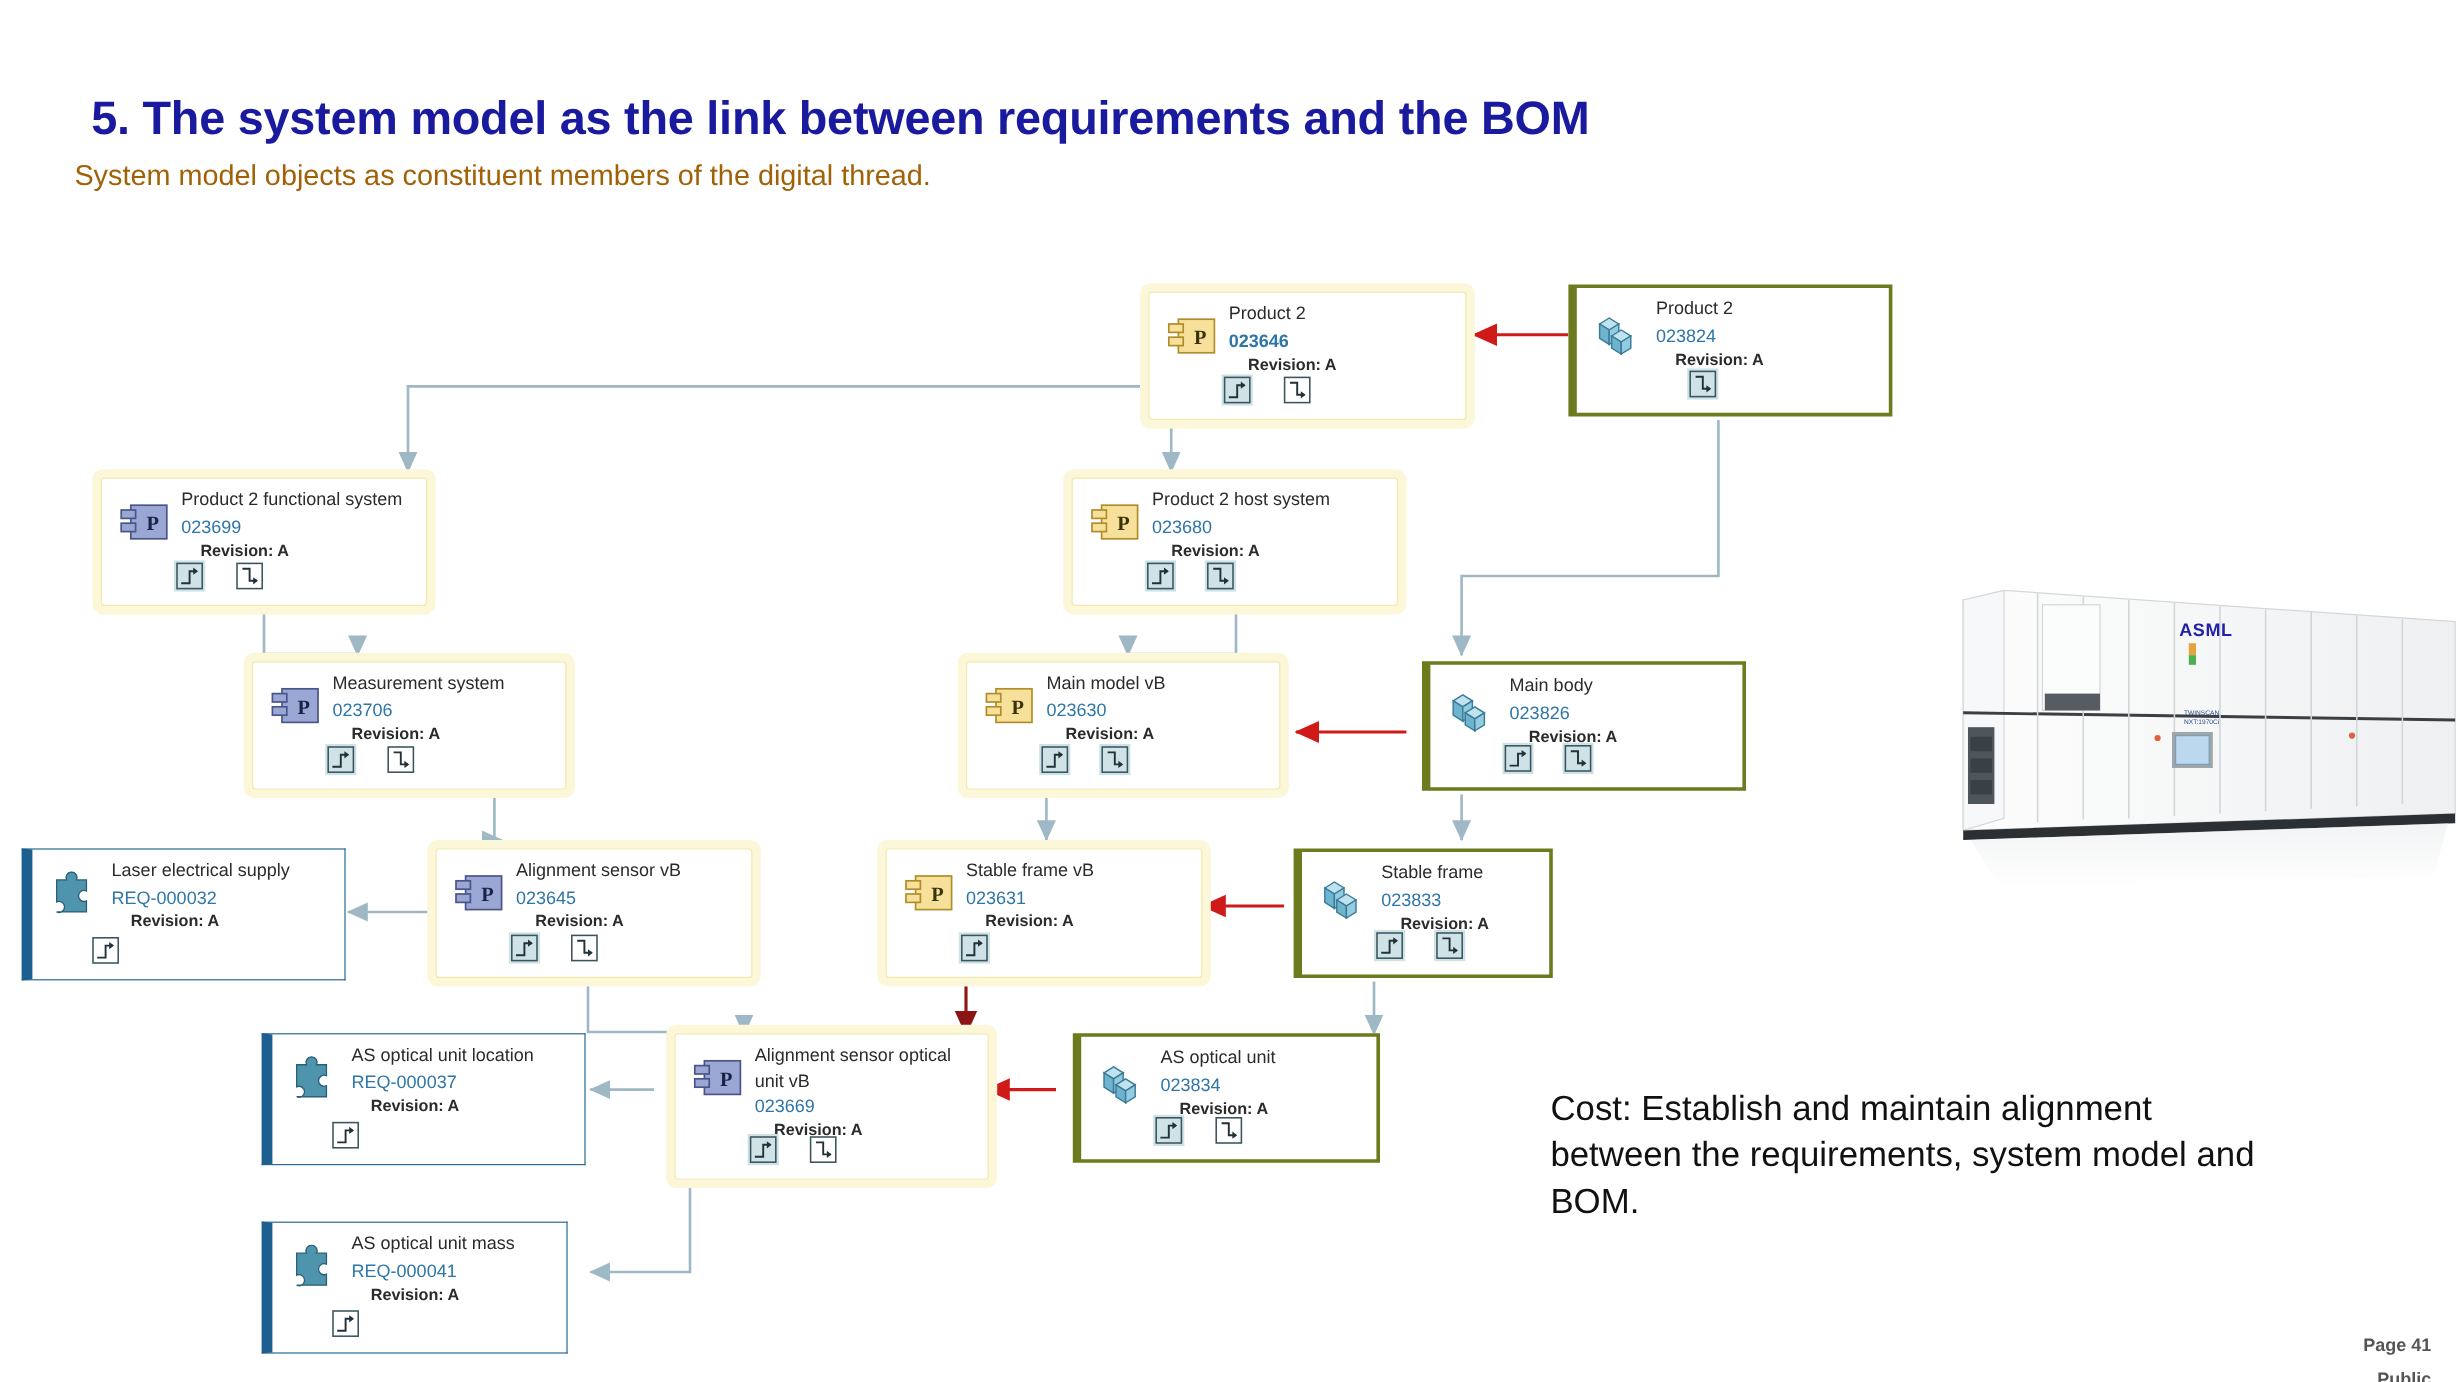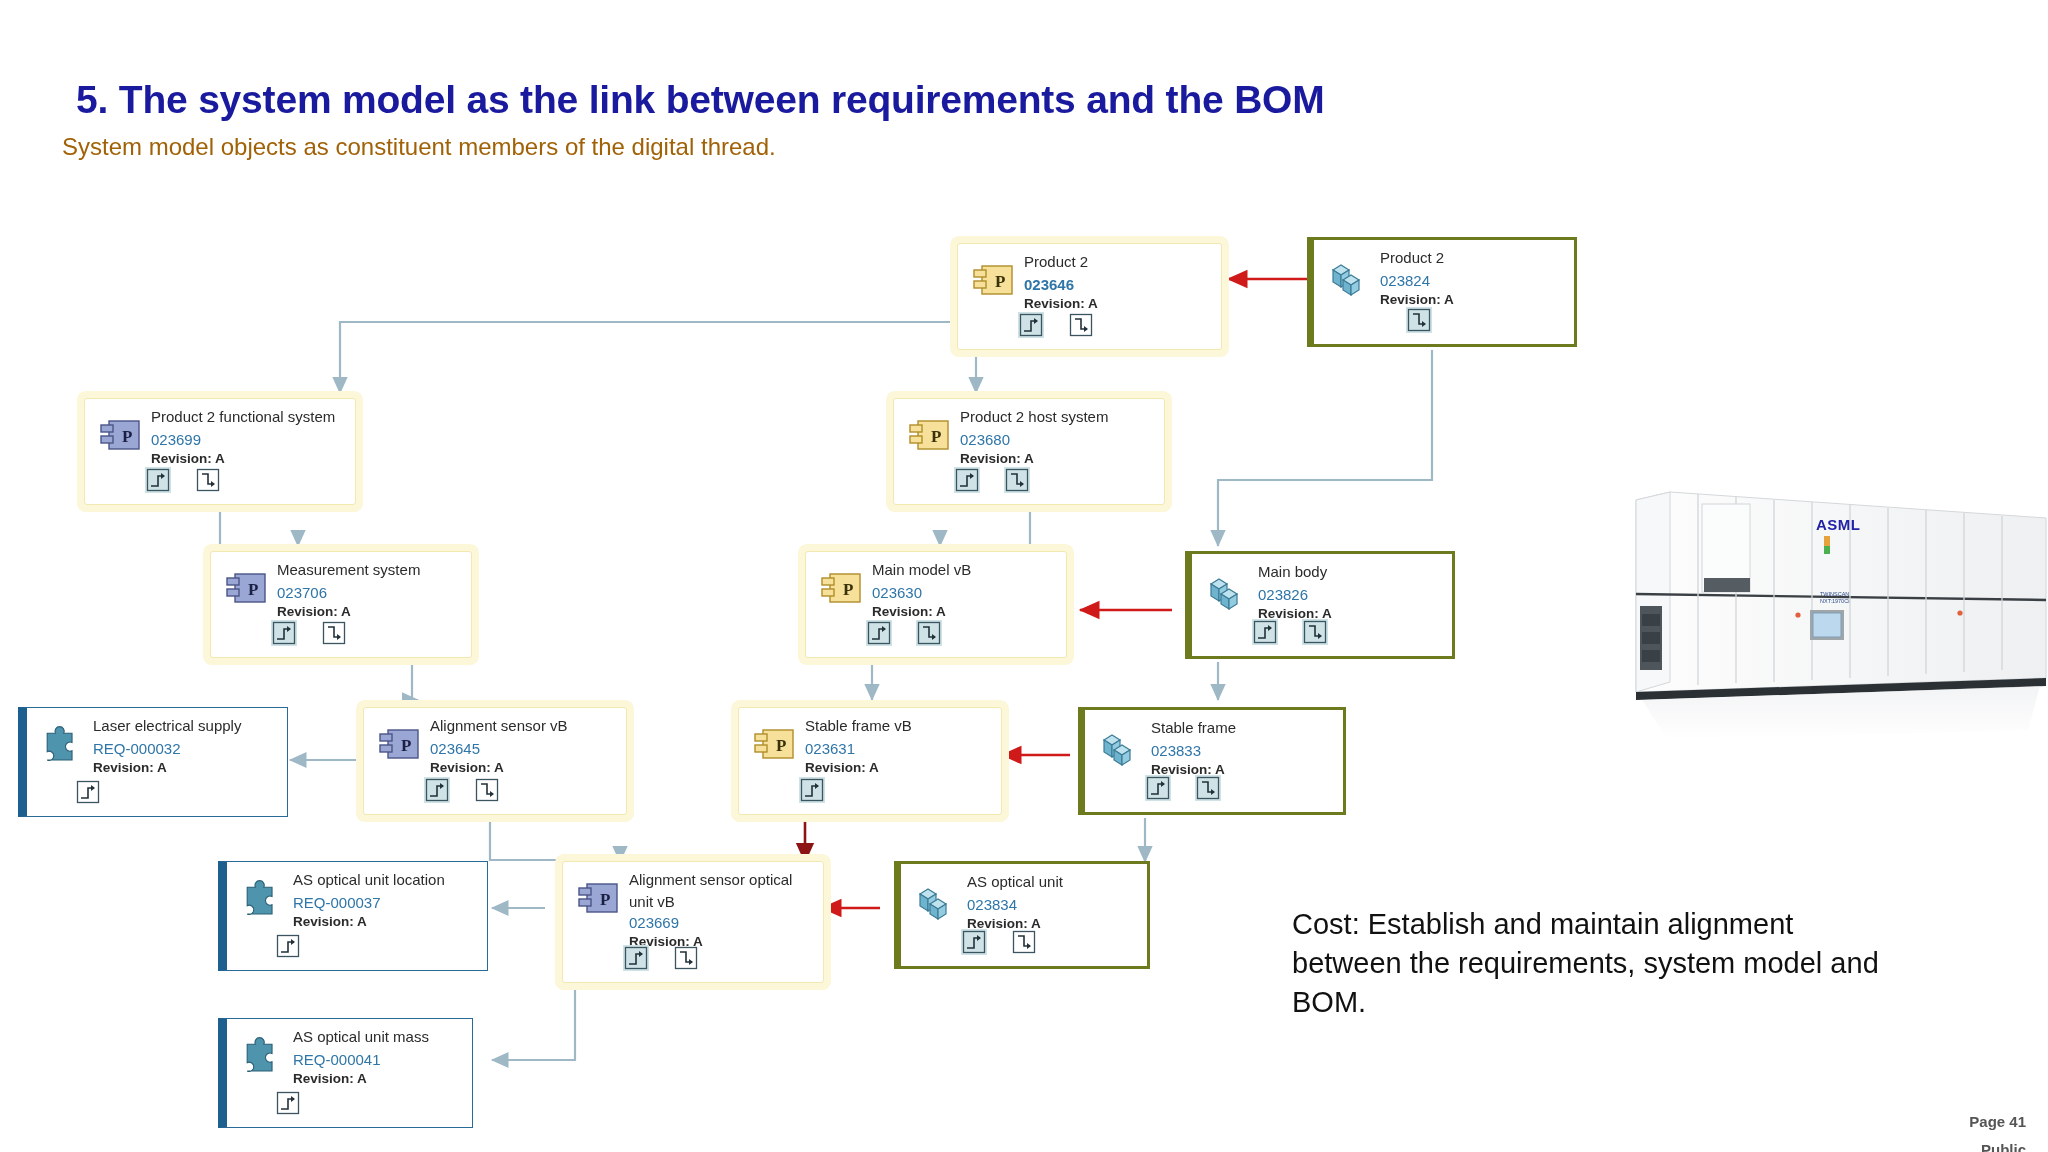--- a/index.html
+++ b/index.html
@@ -18,21 +18,21 @@
   }
   
   #canvas{position:absolute;left:0;top:0;width:2048px;height:1152px;}
   #edges{position:absolute;left:0;top:0;width:2048px;height:1152px;pointer-events:none;}
 
   
   .node{position:absolute;box-sizing:border-box;background:#ffffff;}
   .ntitle{position:absolute;left:66px;top:7px;right:6px;font-size:15px;color:#2b2b2b;line-height:21px;}
   .ntitle.two{line-height:22px;}
   .nid{position:absolute;left:66px;font-size:15px;color:#2e75a8;}
-  .nrev{position:absolute;left:66px;font-size:13.5px;color:#2b2b2b;font-weight:bold;}
+  .nrev{position:absolute;left:82px;font-size:13.5px;color:#2b2b2b;font-weight:bold;}
   .nicon{position:absolute;left:12px;top:18px;width:46px;height:38px;}
   .acts{position:absolute;left:60px;bottom:11px;display:flex;gap:24px;}
   .act{width:26px;height:26px;box-sizing:border-box;display:block;}
   .act.hl{background:#cfe3e6;}
   .act.plain{background:transparent;}
 
   
   .sys{
     border-radius:3px;
     background:#ffffff;
@@ -392,21 +392,21 @@
       <span class="act hl">
         <svg width="26" height="26" viewBox="0 0 26 26">
             <rect x="2.5" y="2.5" width="21" height="21" fill="none" stroke="#3a5560" stroke-width="1.3"></rect>
             <path d="M6,19 L13,19 L13,9 L19,9" fill="none" stroke="#22313a" stroke-width="1.6"></path>
             <path d="M16,6 L20,9 L16,12" fill="#22313a"></path>
           </svg>
       </span>
     </div>
   </div>
 
-  <div class="node bom" style="left:1078px;top:707px;width:268px;height:108px;">
+  <div class="node bom" style="left:1078px;top:707px;width:216px;height:108px;">
     <span class="nicon">
       <svg width="46" height="40" viewBox="0 0 46 40">
         <g stroke="#3b7b96" stroke-width="1.2">
           <polygon points="7,12 15,7 23,12 15,17" fill="#bfe2ef"></polygon>
           <polygon points="7,12 15,17 15,29 7,24" fill="#6fb4cf"></polygon>
           <polygon points="15,17 23,12 23,24 15,29" fill="#93cbe0"></polygon>
           <polygon points="17,22 25,17 33,22 25,27" fill="#bfe2ef"></polygon>
           <polygon points="17,22 25,27 25,37 17,32" fill="#6fb4cf"></polygon>
           <polygon points="25,27 33,22 33,32 25,37" fill="#93cbe0"></polygon>
         </g>

